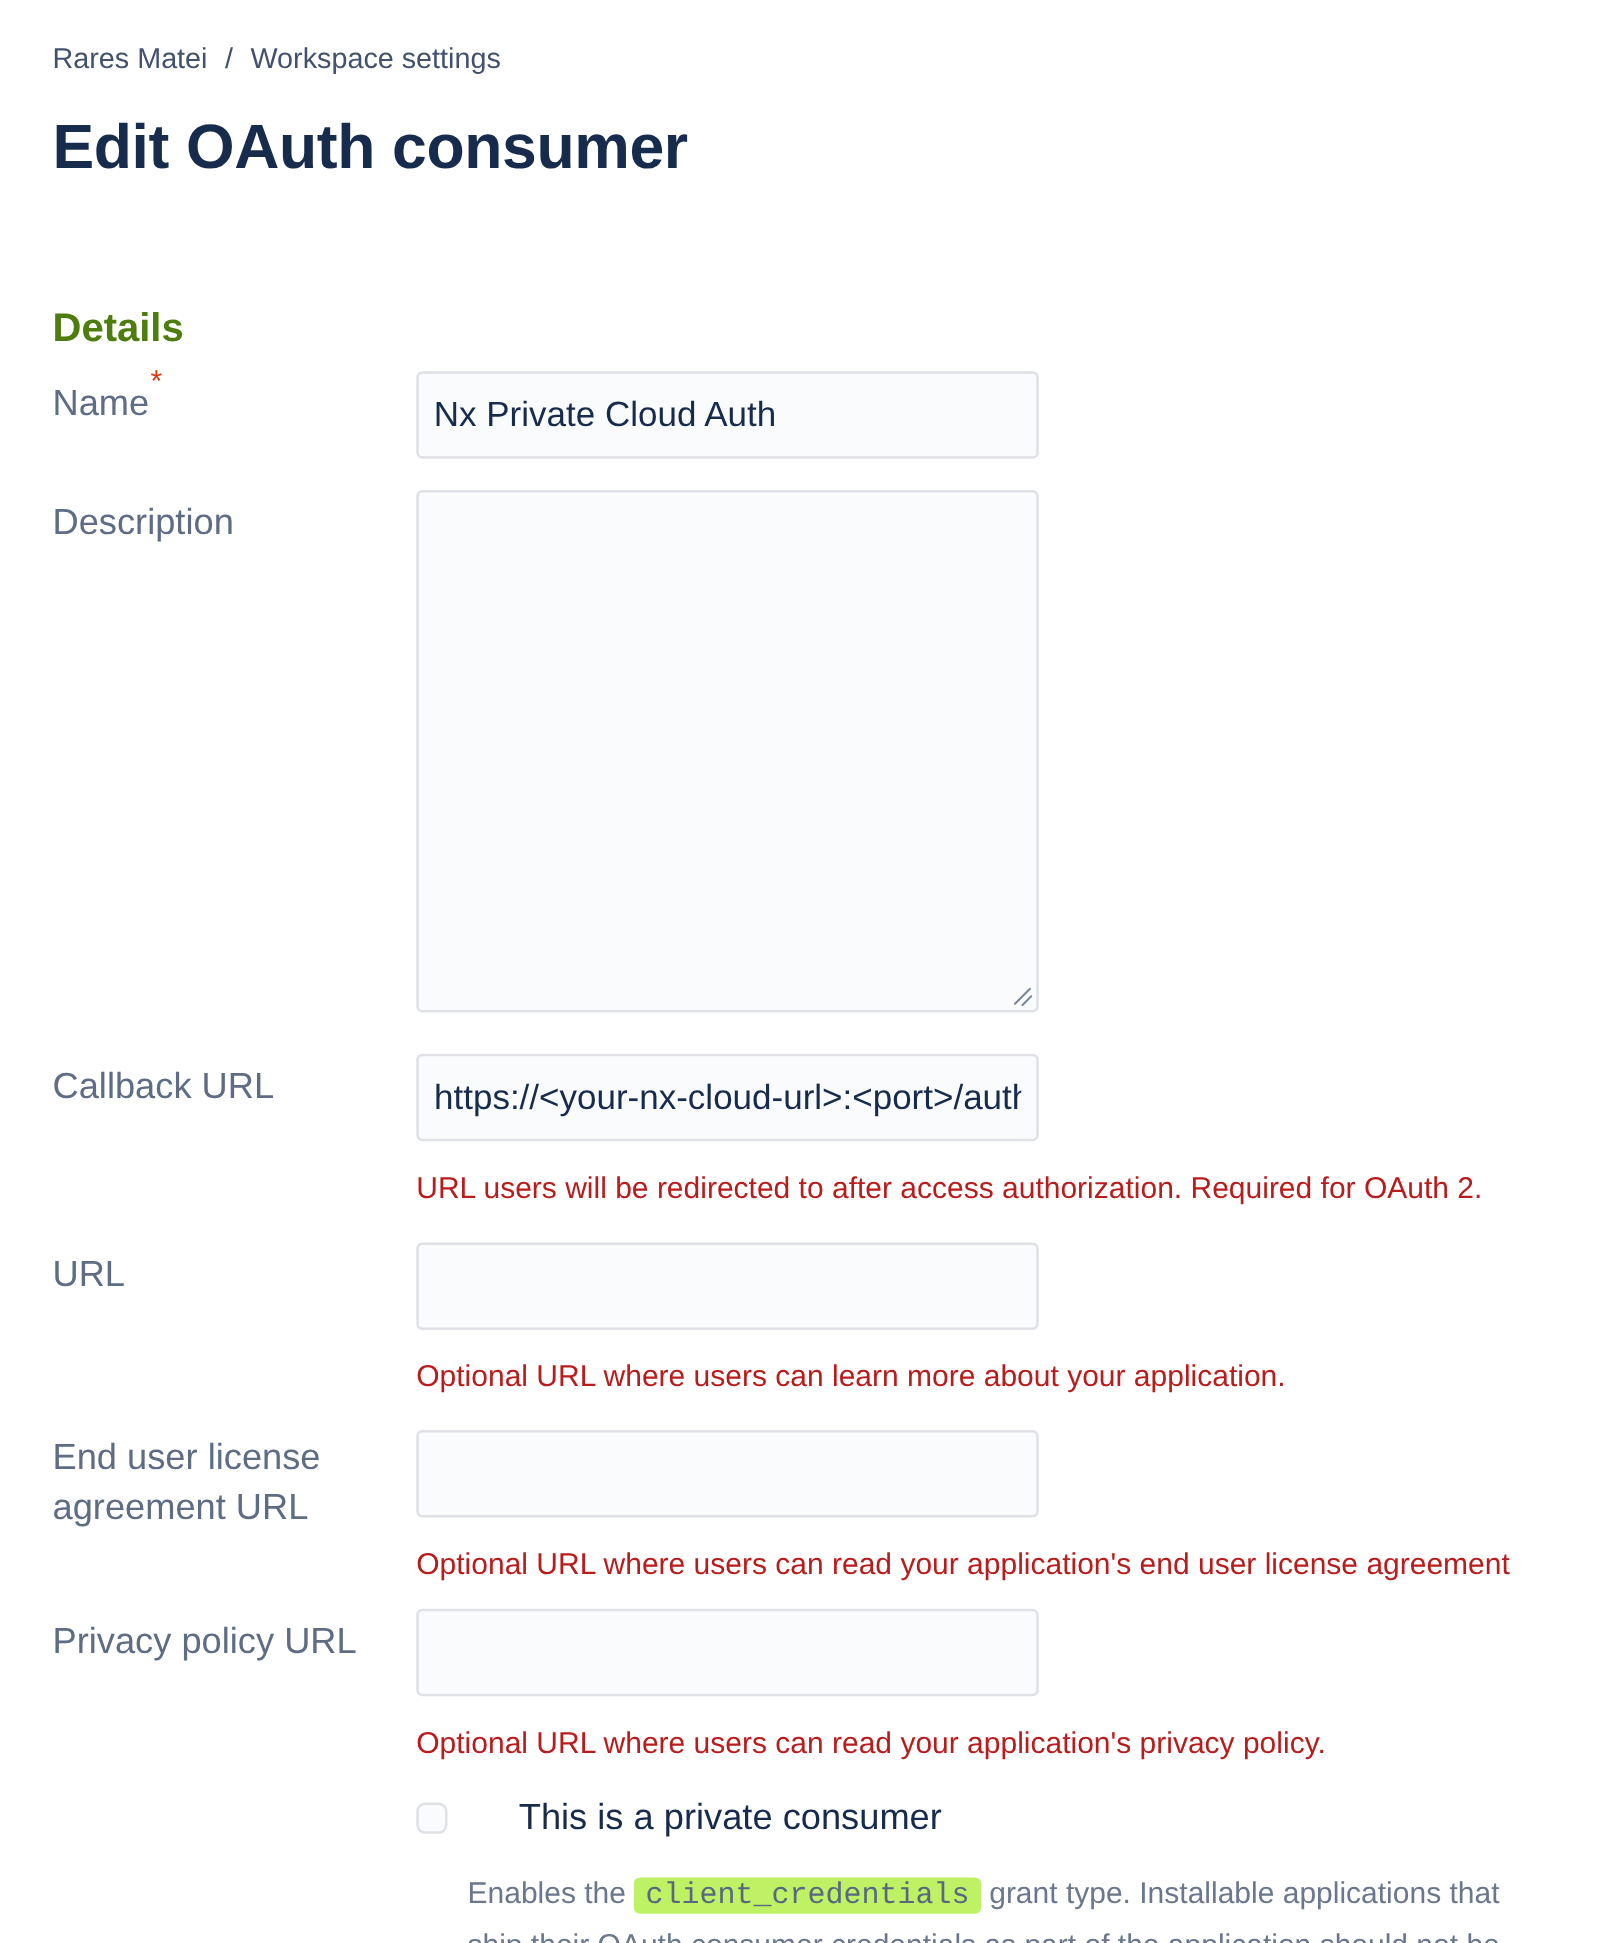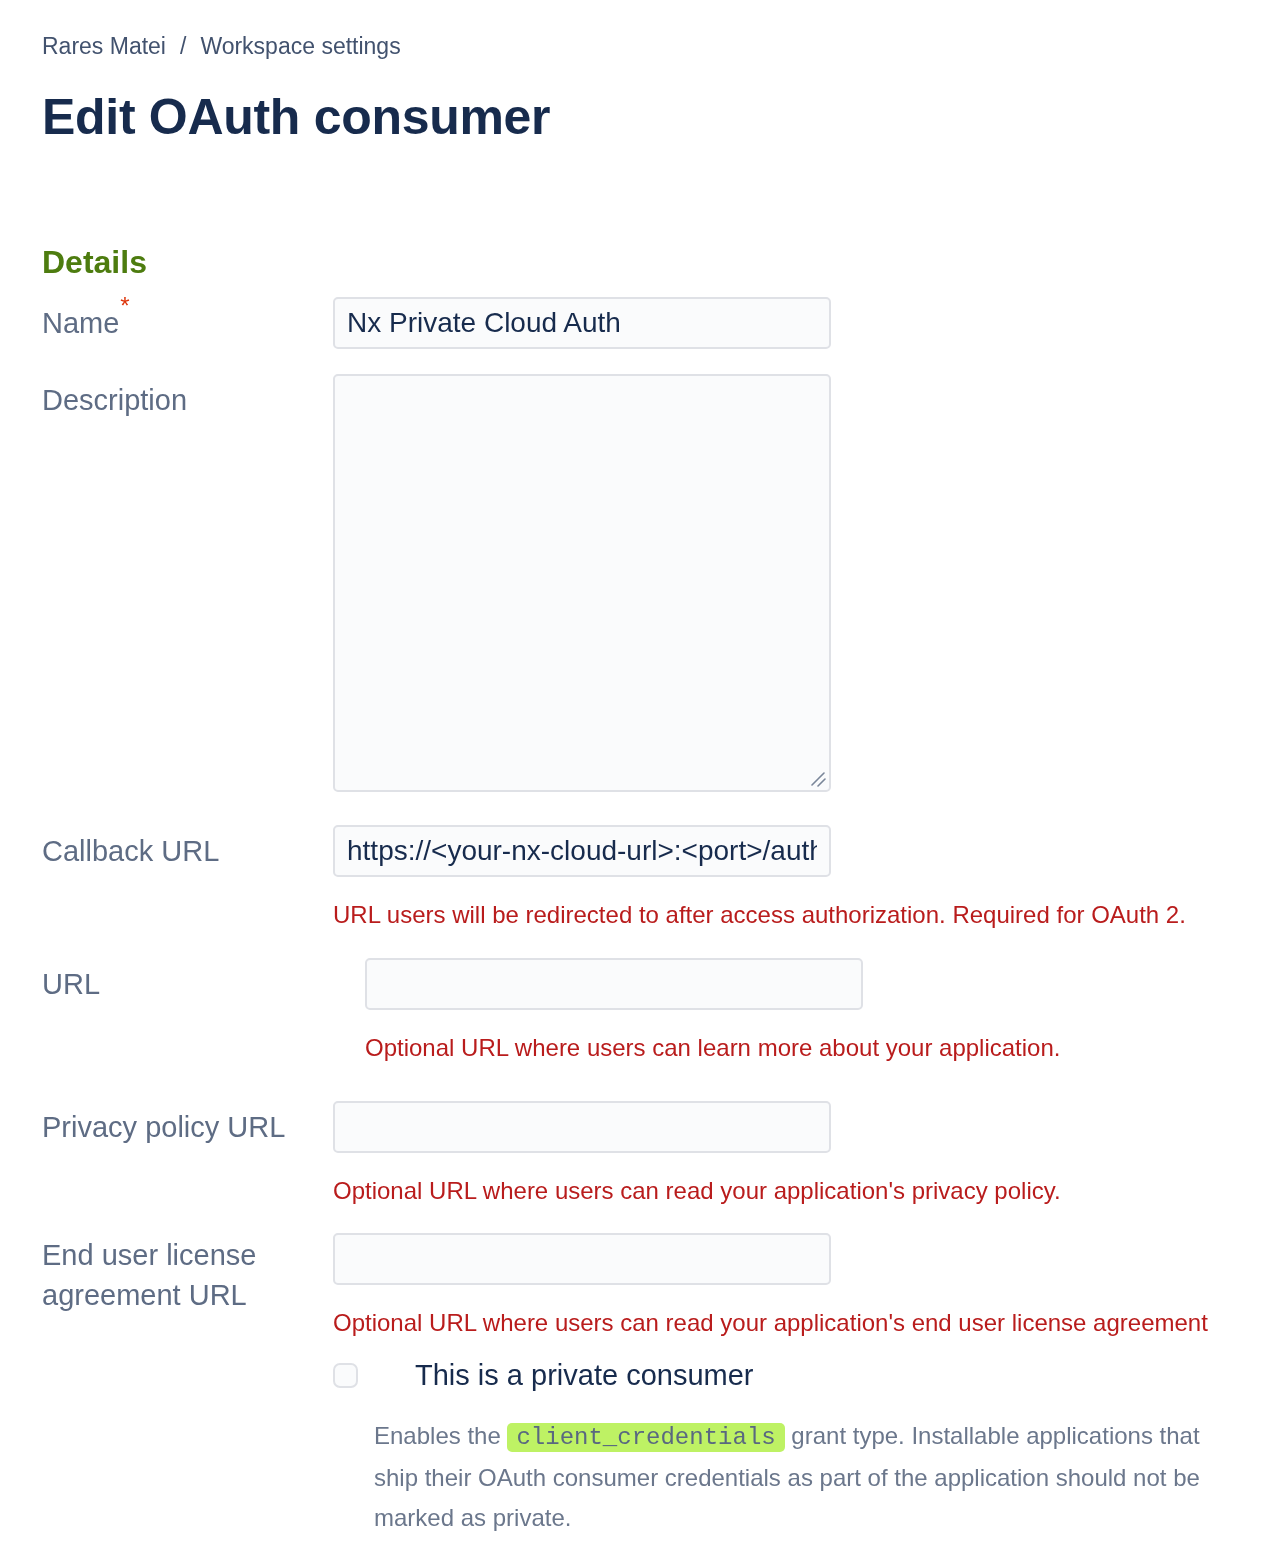--- a/index.html
+++ b/index.html
@@ -61,21 +61,21 @@
     line-height: 0;
     position: relative;
     top: -8px;
     margin-left: 1px;
   }
   .field { flex: 1 1 auto; min-width: 0; }
 
   .inp, .txa {
     display: block;
     width: 498px;
-    height: 52px;
+    height: 70px;
     border: 2px solid #DFE1E6;
     border-radius: 5px;
     background: #FAFBFC;
     padding: 0 12px;
     font-family: "Liberation Sans", sans-serif;
     font-size: 28px;
     color: #172B4D;
     outline: none;
     white-space: nowrap;
     overflow: hidden;
@@ -102,21 +102,21 @@
     font-size: 24px;
     line-height: 30px;
     color: #b91c1c;
     white-space: nowrap;
   }
 
   
   .row-name        { margin-bottom: 25px; }
   .row-description { margin-bottom: 33px; }
   .row-callback    { margin-bottom: 28px; }
-  .row-url         { margin-bottom: 38px; gap: 32px; }
+  .row-url         { margin-bottom: 27px; }
   .row-privacy     { margin-bottom: 27px; }
   .row-eula        { margin-bottom: 20px; }
 
   
   .checkbox-block { margin-left: 291px; }
   .checkbox-line { display: flex; align-items: center; gap: 41px; }
   .cb {
     appearance: none;
     -webkit-appearance: none;
     width: 25px;
@@ -197,33 +197,33 @@
     </div>
 
     <div class="row row-url">
       <label class="lbl">URL</label>
       <div class="field">
         <input class="inp" type="text" value="" style="">
         <div class="help">Optional URL where users can learn more about your application.</div>
       </div>
     </div>
 
+    <div class="row row-eula">
+      <label class="lbl two-line">End user license agreement URL</label>
+      <div class="field">
+        <input class="inp" type="text" value="" style="">
+        <div class="help">Optional URL where users can read your application's end user license agreement</div>
+      </div>
+    </div>
+
     <div class="row row-privacy">
       <label class="lbl">Privacy policy URL</label>
       <div class="field">
         <input class="inp" type="text" value="" style="">
         <div class="help">Optional URL where users can read your application's privacy policy.</div>
-      </div>
-    </div>
-
-    <div class="row row-eula">
-      <label class="lbl two-line">End user license agreement URL</label>
-      <div class="field">
-        <input class="inp" type="text" value="" style="">
-        <div class="help">Optional URL where users can read your application's end user license agreement</div>
       </div>
     </div>
 
     <div class="checkbox-block">
       <div class="checkbox-line">
         <input type="checkbox" class="cb" style="">
         <span class="cb-label">This is a private consumer</span>
       </div>
       <p class="consumer-help"><span>Enables the </span><code class="chip">client_credentials</code><span> grant type. Installable applications that ship their OAuth consumer credentials as part of the application should not be marked as private.</span></p>
     </div>

